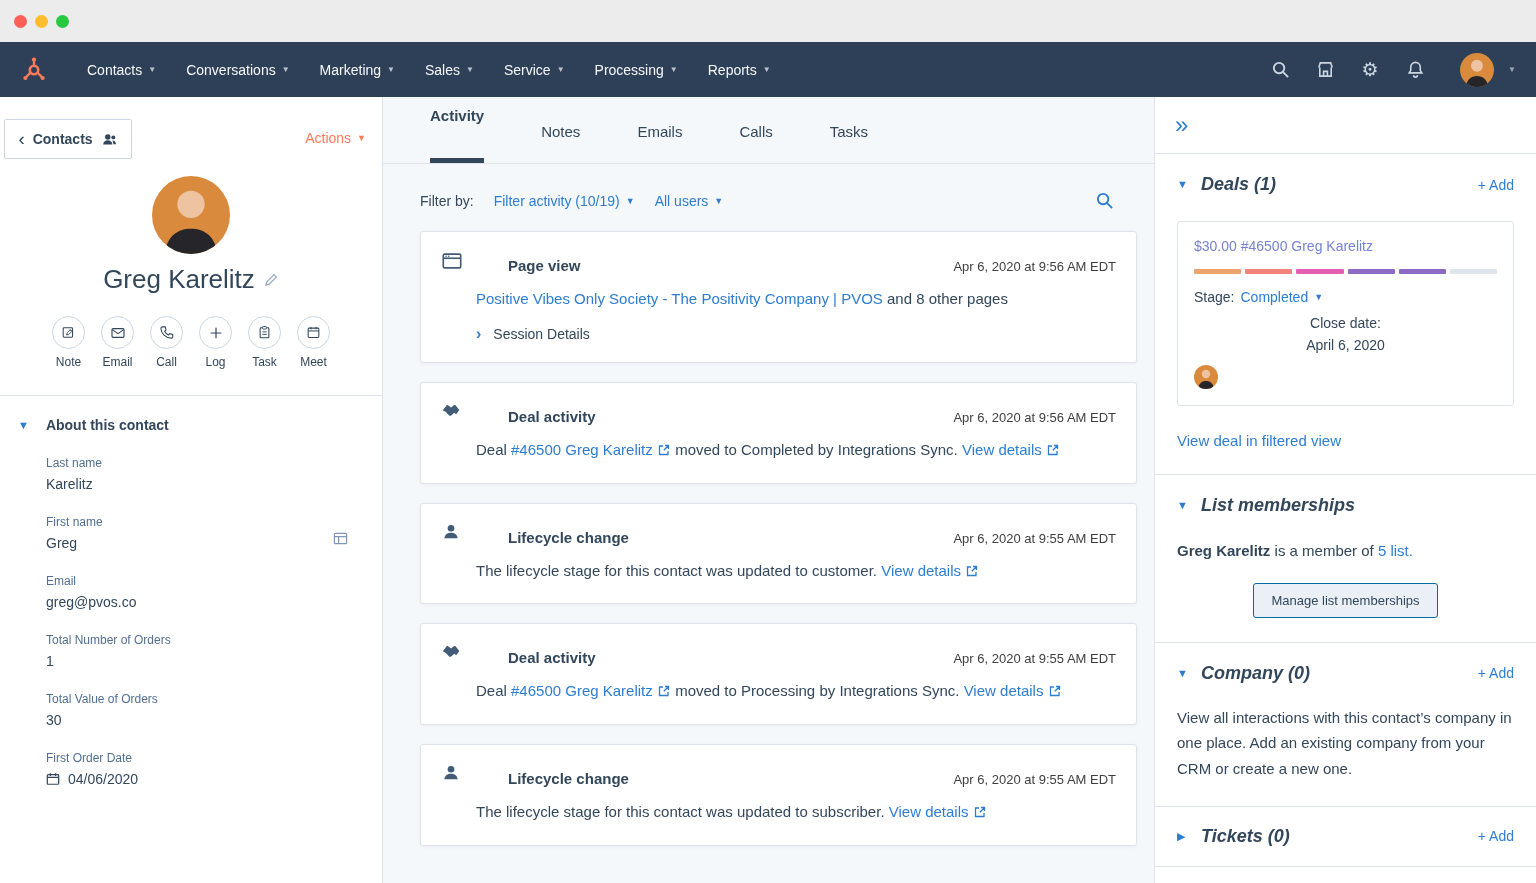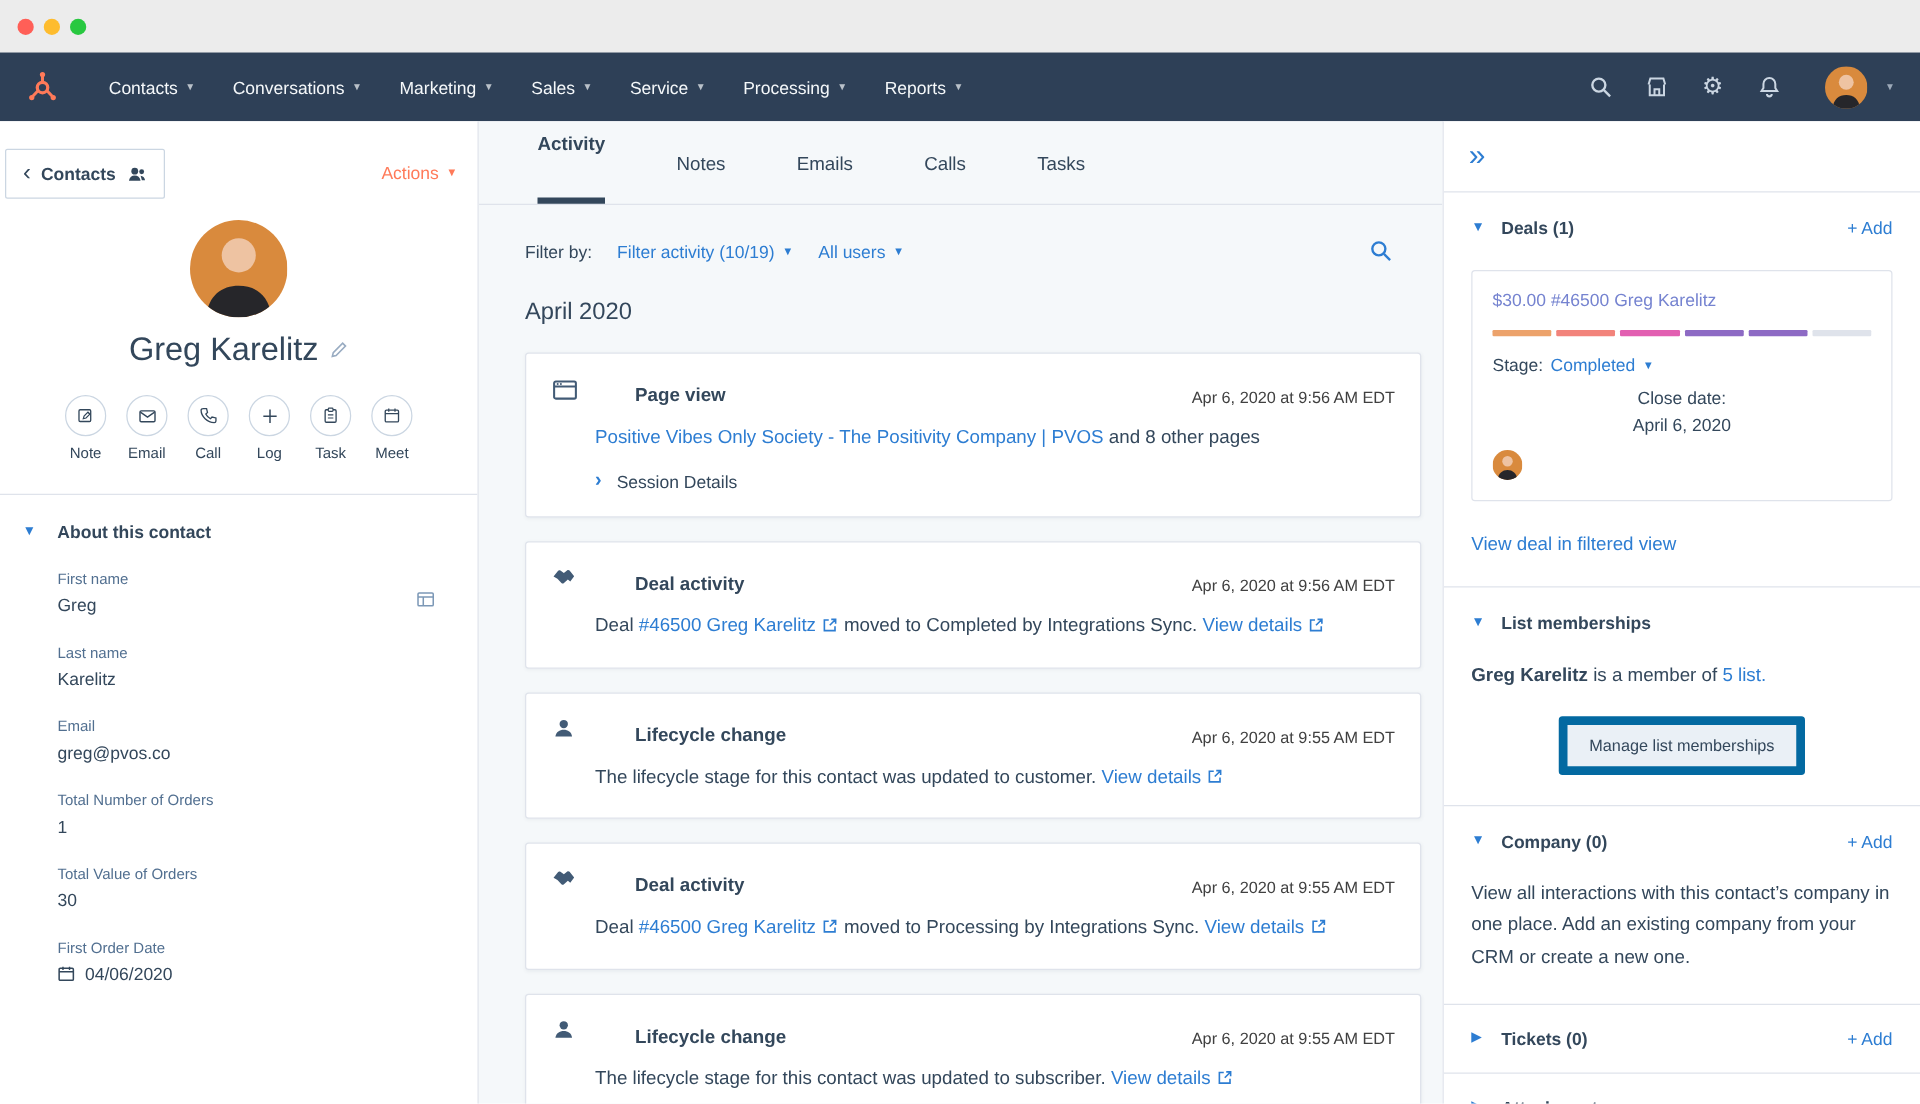--- a/index.html
+++ b/index.html
@@ -86,34 +86,34 @@
   .ext-icon { display: inline-flex; color: #2d7dd2; vertical-align: -1px; margin: 0 1px; }
   .session-row { margin: 14px 0 0 35px; font-size: 14px; display: flex; align-items: center; gap: 12px; }
   .session-chevron { color: #2d7dd2; font-size: 16px; font-weight: 700; line-height: 1; }
 
   
   .right-top { height: 57px; border-bottom: 1px solid #dfe3eb; display: flex; align-items: center; padding-left: 20px; }
   .collapse-icon { color: #2d7dd2; font-size: 24px; line-height: 1; }
   .section { border-bottom: 1px solid #dfe3eb; padding: 20px 22px 24px; }
   .sec-head { display: flex; align-items: center; }
   .sec-head .sec-caret { width: 13px; }
-  .sec-title { font-size: 14px; font-weight: 700; margin-left: 11px; }
+  .sec-title { font-size: 18px; font-weight: 700; margin-left: 11px; font-style: italic; }
   .add-link { margin-left: auto; font-size: 14px; color: #2d7dd2; }
   .deal-card { border: 1px solid #dfe3eb; border-radius: 3px; padding: 15px 16px 16px; margin-top: 26px; }
   .deal-title { font-size: 14px; color: #7583d0; }
   .deal-bar { display: flex; gap: 4px; margin: 14px 0 15px; }
   .seg { height: 5px; flex: 1; border-radius: 1px; background: #dfe3eb; }
   .deal-row { font-size: 14px; display: flex; align-items: center; gap: 6px; }
   .deal-row + .deal-row { margin-top: 10px; flex-direction: column; }
   .deal-avatar { width: 24px; height: 24px; border-radius: 50%; overflow: hidden; margin-top: 12px; }
   .deal-footer-link { display: inline-block; margin-top: 26px; font-size: 15px; color: #2d7dd2; }
   .member-line { margin-top: 24px; font-size: 15px; line-height: 1.5; }
   .member-name { font-weight: 700; }
   .btn-wrap { text-align: center; margin-top: 20px; }
-  .gray-btn { display: inline-block; background: #eaf0f6; border: 7px solid #0369a1; border-radius: 3px;
+  .gray-btn { display: inline-block; background: #eaf0f6; border: 1px solid #0369a1; border-radius: 3px;
               padding: 9px 17px; font-size: 13px; color: #33475b; font-family: "Liberation Sans", sans-serif; }
   .company-desc { margin-top: 21px; font-size: 15px; line-height: 1.72; color: #33475b; }
   .section.slim { padding: 19px 22px; }
   .section.last { border-bottom: none; }
 </style>
 </head>
 <body>
 
 <div class="titlebar" data-interactable="false">
   <span class="tl red" data-interactable="true"></span>
@@ -285,32 +285,32 @@
       </div>
     </div>
 
     <div class="about" data-interactable="false">
       <div class="about-head" data-interactable="true">
         <span class="sec-caret" data-interactable="false">▼</span>
         <span class="about-title" data-interactable="false">About this contact</span>
       </div>
       <div class="fields" data-interactable="false">
         <div class="field" data-interactable="false">
+          <div class="field-label" data-interactable="false">Last name</div>
+          <div class="field-value" data-interactable="true">Karelitz</div>
+        </div>
+        <div class="field" data-interactable="false">
           <div class="field-label" data-interactable="false">First name</div>
           <div class="field-value" data-interactable="true">Greg</div>
           <span class="field-right-icon" data-interactable="true">
             <svg viewBox="0 0 16 16" width="15" height="15">
                 <rect x="1.5" y="2.5" width="13" height="11" rx="1" fill="none" stroke="currentColor" stroke-width="1.3"></rect>
                 <path d="M1.5 6h13M6 6v7.5" stroke="currentColor" stroke-width="1.3"></path>
               </svg>
           </span>
-        </div>
-        <div class="field" data-interactable="false">
-          <div class="field-label" data-interactable="false">Last name</div>
-          <div class="field-value" data-interactable="true">Karelitz</div>
         </div>
         <div class="field" data-interactable="false">
           <div class="field-label" data-interactable="false">Email</div>
           <div class="field-value" data-interactable="true">greg@pvos.co</div>
         </div>
         <div class="field" data-interactable="false">
           <div class="field-label" data-interactable="false">Total Number of Orders</div>
           <div class="field-value" data-interactable="true">1</div>
         </div>
         <div class="field" data-interactable="false">
@@ -351,21 +351,20 @@
         <span class="dd-caret" data-interactable="false">▼</span>
       </span>
       <span class="filter-search" data-interactable="true">
         <svg viewBox="0 0 20 20" width="19" height="19">
             <circle cx="8.5" cy="8.5" r="5.5" fill="none" stroke="currentColor" stroke-width="2"></circle>
             <line x1="12.8" y1="12.8" x2="18" y2="18" stroke="currentColor" stroke-width="2"></line>
           </svg>
       </span>
     </div>
 
-    <div class="month-heading" data-interactable="false">April 2020</div>
 
     <div class="cards" data-interactable="false">
 
       <div class="card" data-interactable="false">
         <div class="card-head" data-interactable="false">
           <span class="act-icon" data-interactable="false">
             <svg viewBox="0 0 24 24" width="22" height="22">
                 <rect x="2.5" y="4.5" width="19" height="15" rx="1.5" fill="none" stroke="#425b76" stroke-width="1.8"></rect>
                 <line x1="2.5" y1="9" x2="21.5" y2="9" stroke="#425b76" stroke-width="1.8"></line>
                 <circle cx="5.6" cy="6.8" r=".9" fill="#425b76"></circle>

